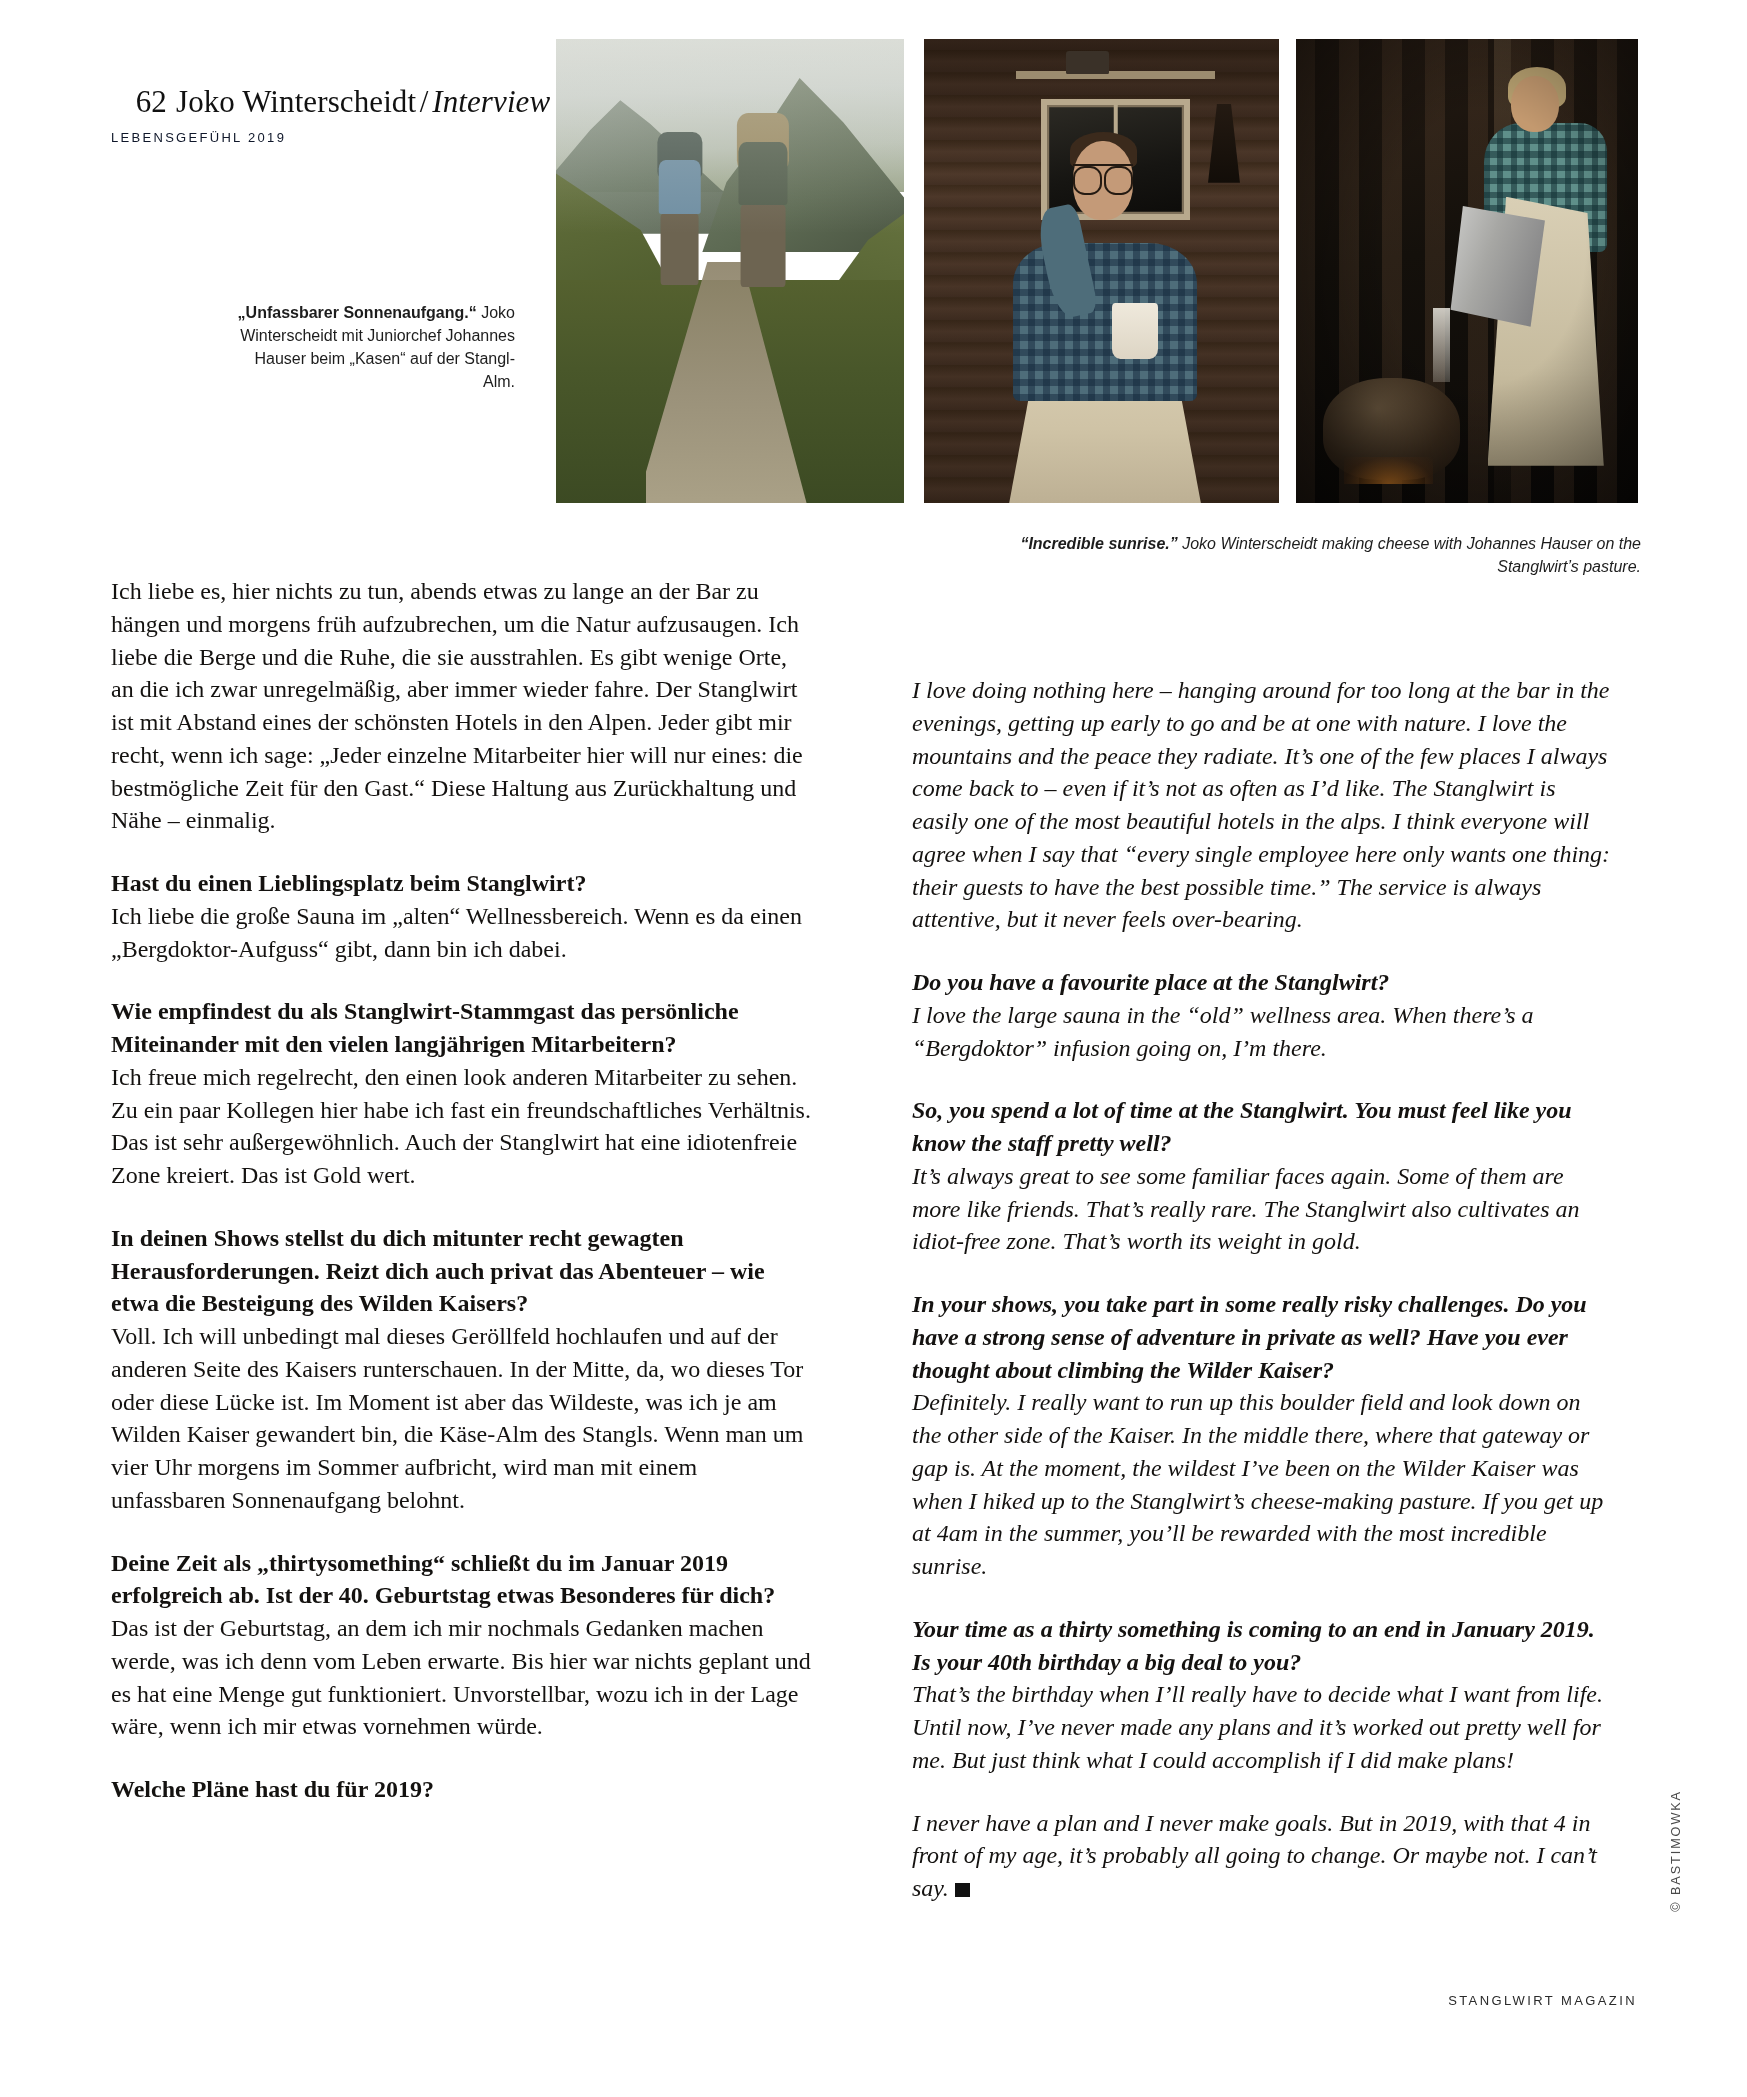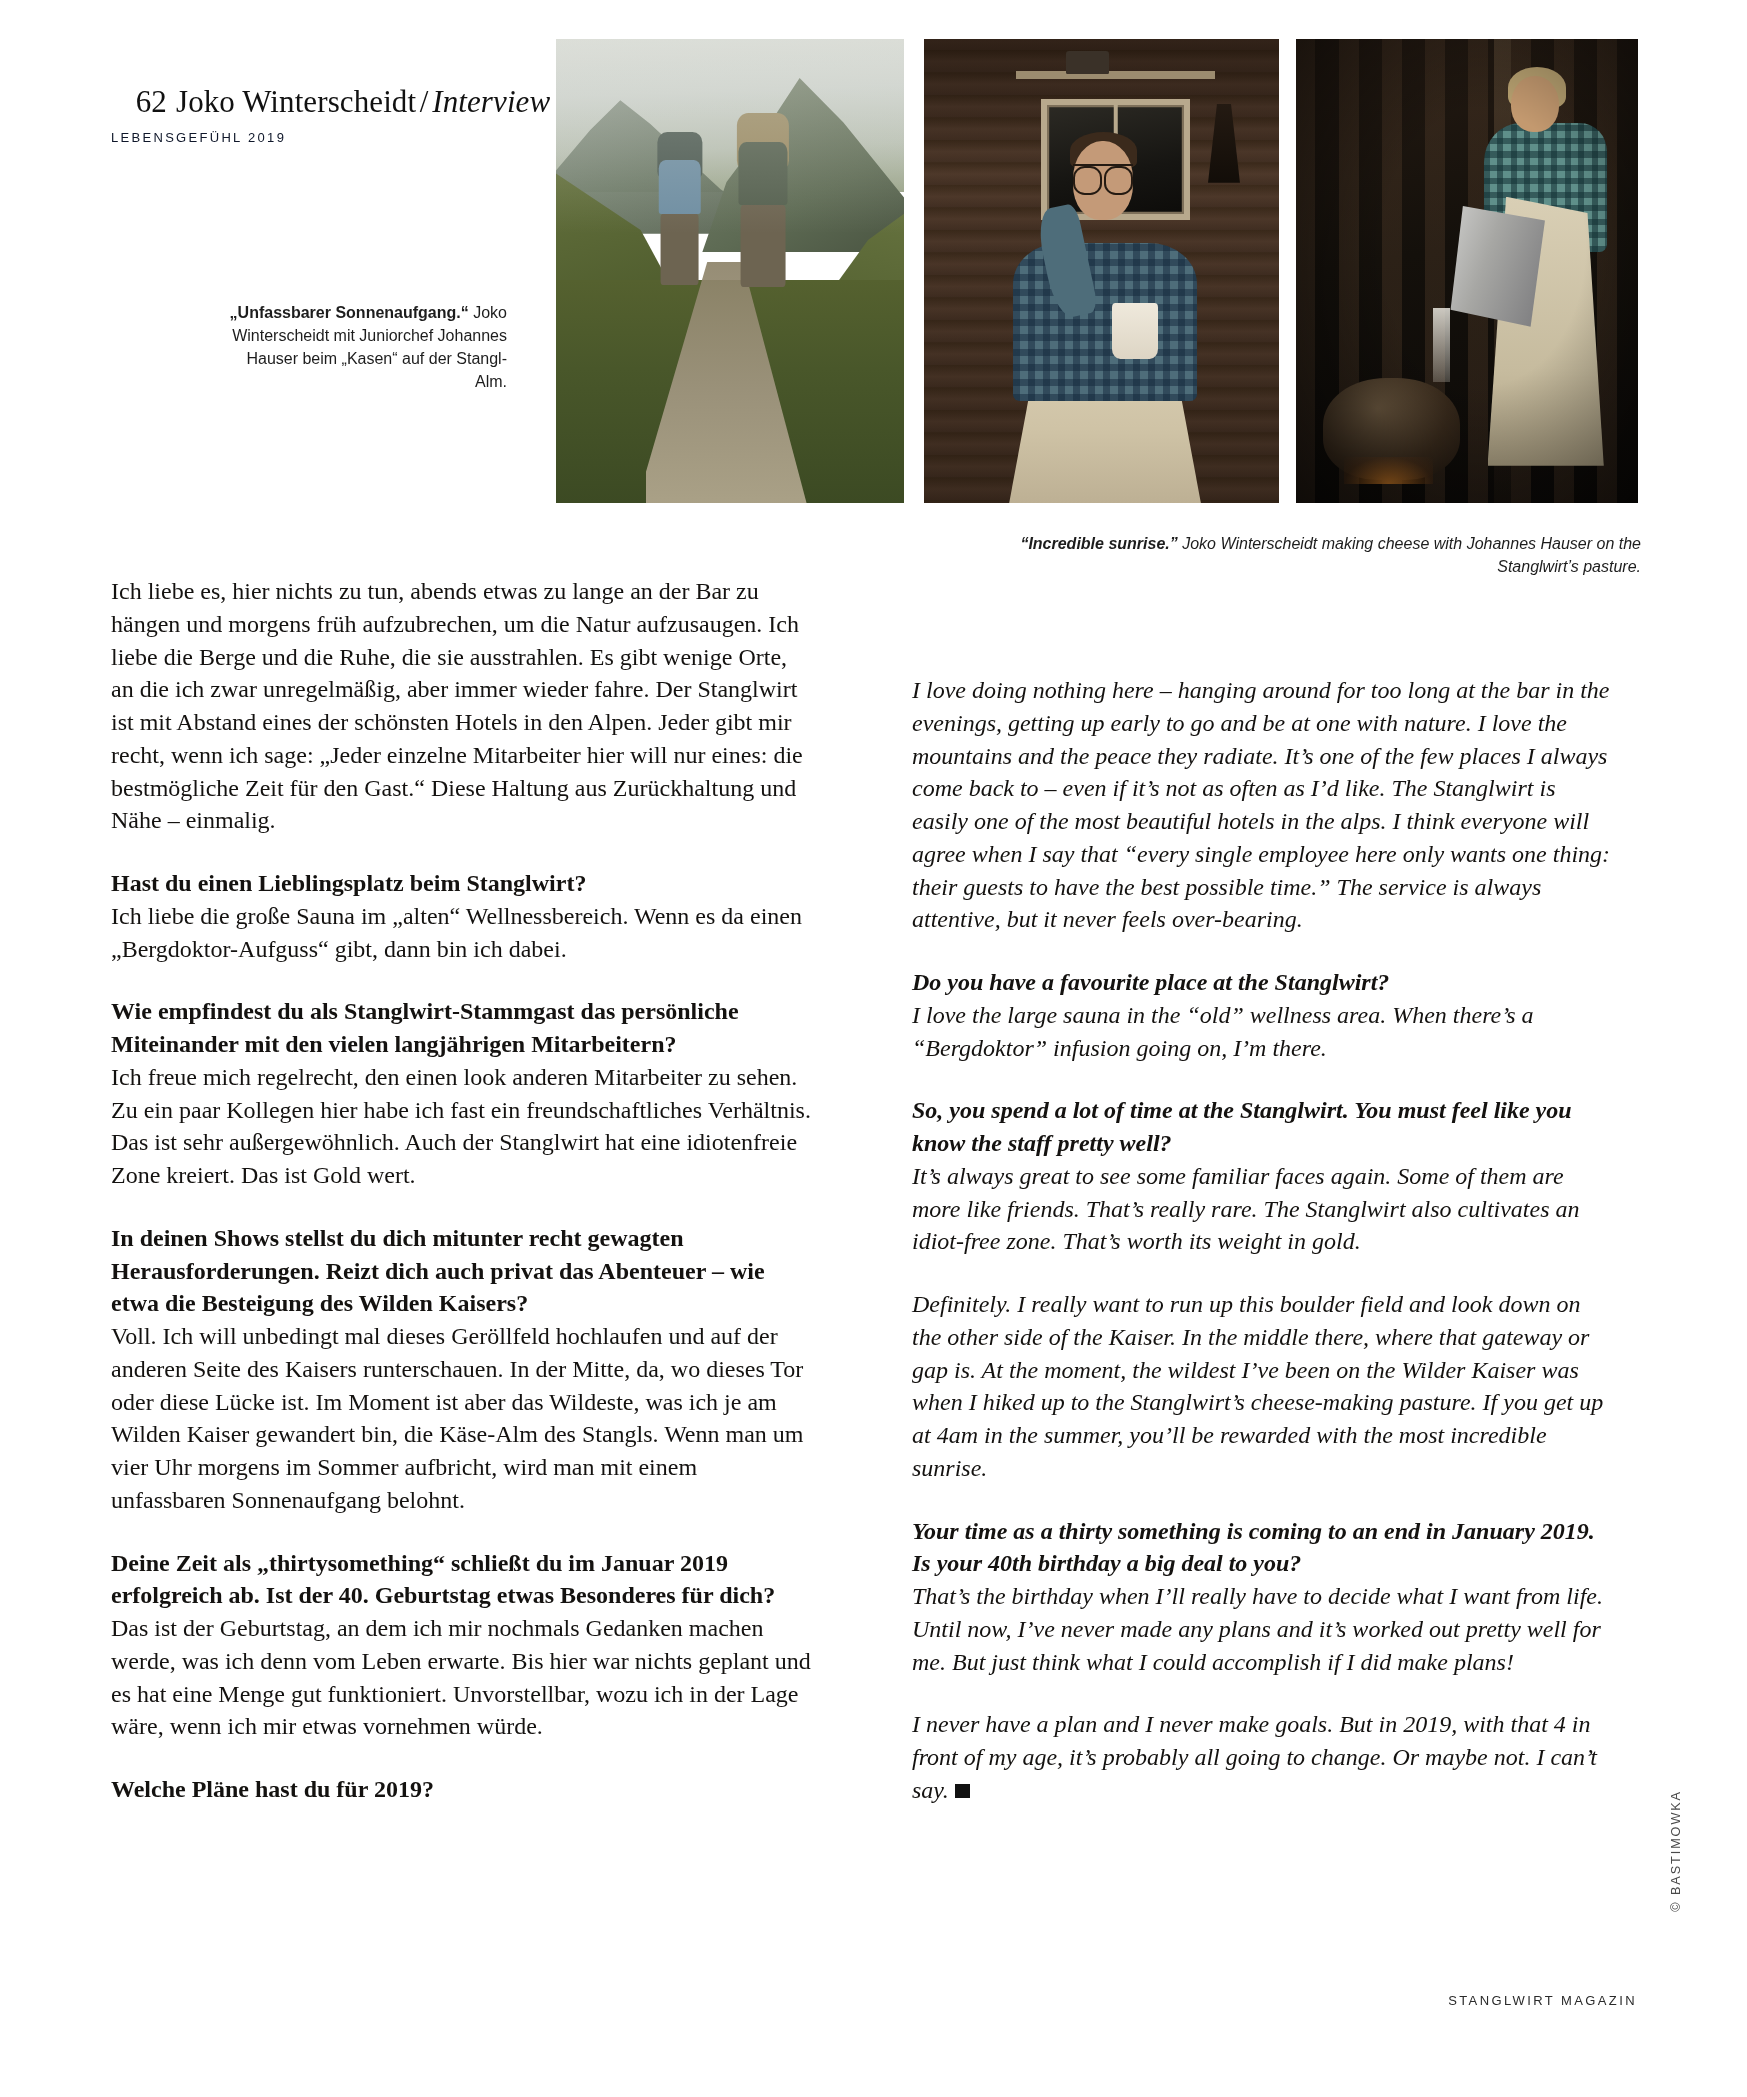--- a/index.html
+++ b/index.html
@@ -252,21 +252,21 @@
     background: #b9a271; border-radius: 52% 52% 30% 30%;
   }
   #photo-pouring .vignette {
     position: absolute; inset: 0;
     background: radial-gradient(ellipse at 55% 45%, rgba(0,0,0,0) 38%, rgba(0,0,0,.62) 100%);
   }
 
   
   .caption-de {
     position: absolute;
-    left: 228px;
+    left: 236px;
     top: 301px;
     width: 279px;
     text-align: right;
     font-family: "Liberation Sans", sans-serif;
     font-size: 16px;
     line-height: 1.44;
     color: #1d1d1d;
   }
   .caption-de .lead { font-weight: bold; }
 
@@ -454,20 +454,21 @@
   </div>
   <div class="block">
     <p class="q">Do you have a favourite place at the Stanglwirt?</p>
     <p class="a">I love the large sauna in the “old” wellness area. When there’s a “Bergdoktor” infusion going on, I’m there.</p>
   </div>
   <div class="block">
     <p class="q">So, you spend a lot of time at the Stanglwirt. You must feel like you know the staff pretty well?</p>
     <p class="a">It’s always great to see some familiar faces again. Some of them are more like friends. That’s really rare. The Stanglwirt also cultivates an idiot-free zone. That’s worth its weight in gold.</p>
   </div>
   <div class="block">
+    <p class="q">In your shows, you take part in some really risky challenges. Do you have a strong sense of adventure in private as well? Have you ever thought about climbing the Wilder Kaiser?</p>
     <p class="a">Definitely. I really want to run up this boulder field and look down on the other side of the Kaiser. In the middle there, where that gateway or gap is. At the moment, the wildest I’ve been on the Wilder Kaiser was when I hiked up to the Stanglwirt’s cheese-making pasture. If you get up at 4am in the summer, you’ll be rewarded with the most incredible sunrise.</p>
   </div>
   <div class="block">
     <p class="q">Your time as a thirty something is coming to an end in January 2019. Is your 40th birthday a big deal to you?</p>
     <p class="a">That’s the birthday when I’ll really have to decide what I want from life. Until now, I’ve never made any plans and it’s worked out pretty well for me. But just think what I could accomplish if I did make plans!</p>
   </div>
   <div class="block">
     <p class="a"><span>I never have a plan and I never make goals. But in 2019, with that 4 in front of my age, it’s probably all going to change. Or maybe not. I can’t say.</span><span class="endmark"></span></p>
   </div>
 </div>

